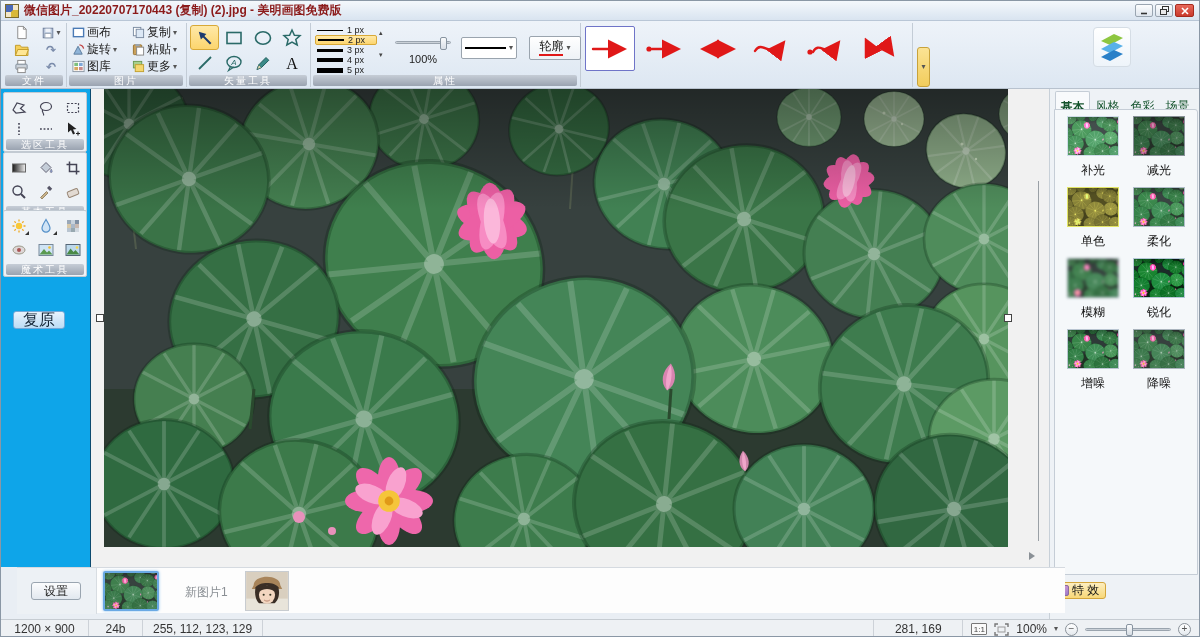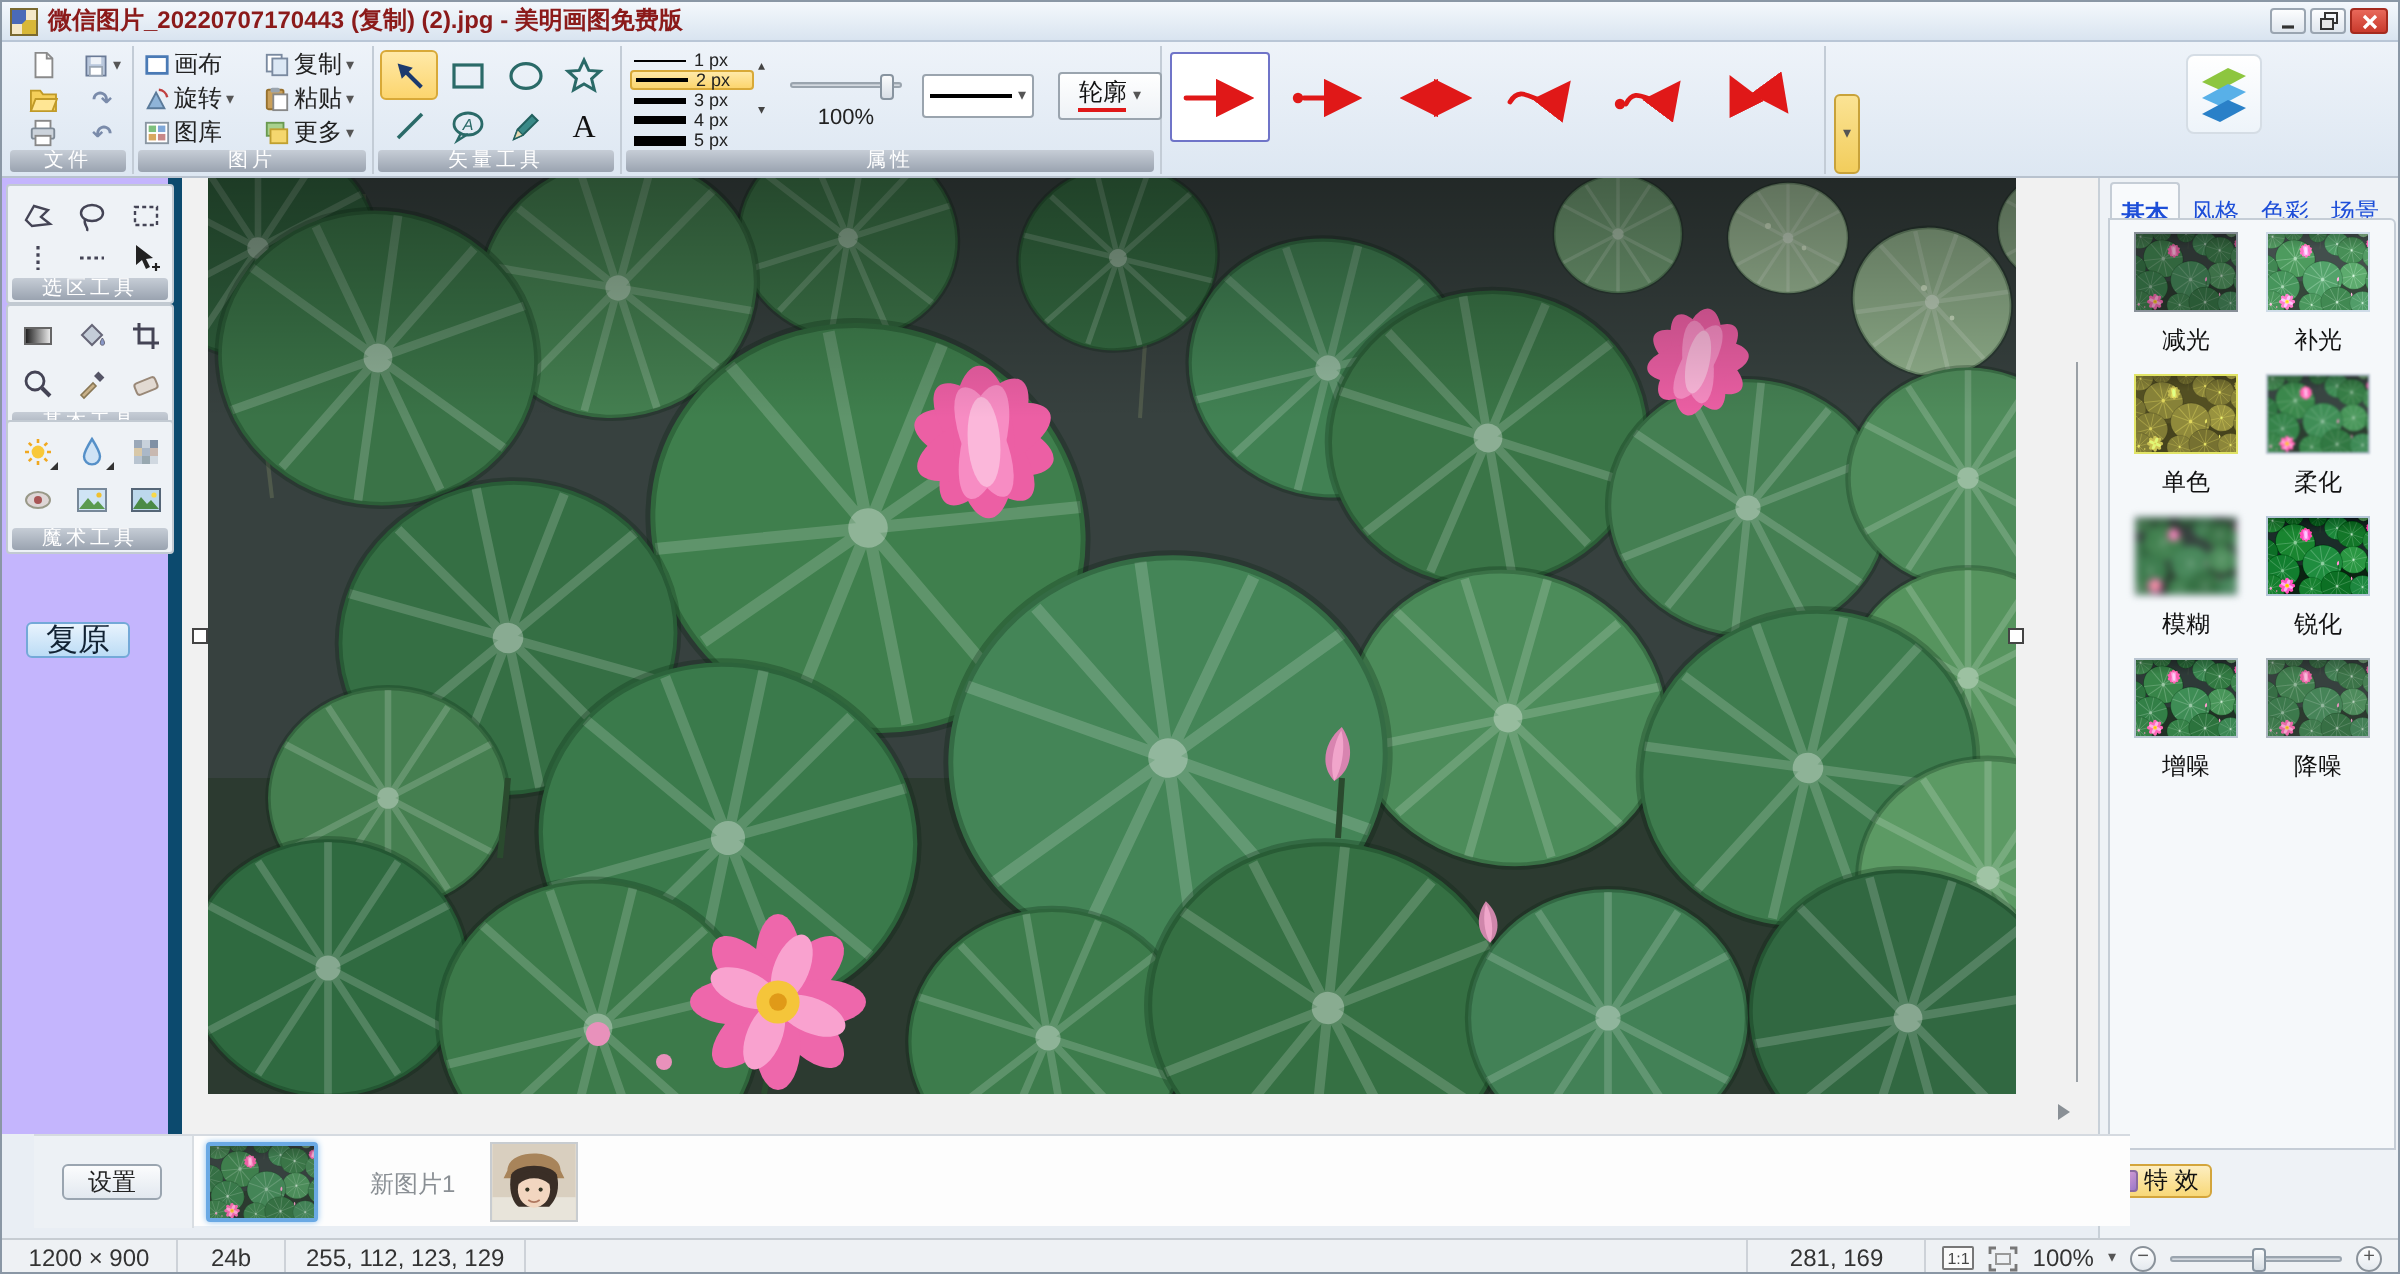--- a/index.html
+++ b/index.html
@@ -57,42 +57,42 @@
 
   .style-grid { display:flex; gap:4px; padding:3px 0 0 4px; }
   .astyle { width:50px; height:45px; display:flex; align-items:center; justify-content:center; border:1px solid transparent; border-radius:2px; }
   .astyle.sel { background:#fff; border-color:#6f74c8; }
   .ribbon-more { position:absolute; left:916px; top:26px; width:13px; height:40px;
     background:linear-gradient(#fbe394,#f2cd5c); border:1px solid #c8a23a; border-radius:3px;
     display:flex; align-items:center; justify-content:center; }
   .logo-box { position:absolute; right:68px; top:6px; width:38px; height:40px; background:linear-gradient(#ffffff,#eef4fa); border:1px solid #d5dde5; border-radius:4px; display:flex; align-items:center; justify-content:center; }
 
   
-  .sidebar { position:absolute; left:0; top:88px; width:90px; height:478px; background:#c4b5fd; border-right:7px solid #0c4a6e; }
+  .sidebar { position:absolute; left:0; top:88px; width:90px; height:478px; background:#0ea5e9; border-right:1px solid #0c4a6e; }
   .sgroup { position:absolute; left:2px; width:84px; background:#eef2f6; border:1px solid #c2cad2; border-radius:2px; }
   .sg-rows { padding:3px 2px 1px 4px; }
   .sg-row { display:flex; gap:6px; height:24px; align-items:center; }
   .sg-row.small { height:17px; }
   .sbtn { width:22px; height:20px; display:flex; align-items:center; justify-content:center; position:relative; border-radius:2px; }
   .corner { position:absolute; right:0; bottom:1px; width:0; height:0; border-left:4px solid transparent; border-bottom:4px solid #333; }
   .restore-btn { position:absolute; left:12px; top:222px; width:52px; height:18px;
     background:linear-gradient(#e8f3fd,#bcdcf5); border:1px solid #74a9d8; border-radius:3px;
     font-size:16px; color:#123; display:flex; align-items:center; justify-content:center; }
 
   
   .canvas { position:absolute; left:90px; top:88px; width:958px; height:478px; background:#f1f1f1; }
   .photo { position:absolute; left:13px; top:0; width:904px; height:458px; display:block; }
   .handle { position:absolute; width:8px; height:8px; background:#fff; border:1px solid #444; }
   .canvas-vscroll { position:absolute; left:947px; top:92px; width:1px; height:360px; background:#9aa0a6; }
   .scroll-arrow { position:absolute; left:938px; top:463px; width:0; height:0; border-top:4px solid transparent; border-bottom:4px solid transparent; border-left:6px solid #8a9096; }
 
   
   .rightpanel { position:absolute; left:1048px; top:88px; width:152px; height:530px; background:#eef2f6; border-left:1px solid #c8d0d8; }
   .rp-tabs { position:absolute; left:5px; top:2px; display:flex; }
-  .rp-tab { width:35px; height:31px; font-size:12px; color:#1d4ed8; display:flex; align-items:center; justify-content:center; }
+  .rp-tab { width:35px; height:31px; font-size:12px; color:#14532d; display:flex; align-items:center; justify-content:center; }
   .rp-tab.sel { background:#f8fafc; border:1px solid #c5cdd6; border-bottom:none; border-radius:2px 2px 0 0; font-weight:bold; }
   .effects-box { position:absolute; left:4px; top:20px; right:3px; bottom:44px; background:#f5f8fa; border:1px solid #c5cdd6; border-radius:0 3px 0 0; overflow:hidden; }
   .eff-grid { display:grid; grid-template-columns:66px 66px; padding:6px 0 0 5px; }
   .eff-item { display:flex; flex-direction:column; align-items:center; margin-bottom:8px; }
   .eff-thumb { width:52px; height:40px; border:1px solid #aab4be; display:block; }
   .eff-lab { font-size:12px; color:#111; margin-top:6px; }
   .eff-0 .eff-thumb { filter:brightness(1.22); }
   .eff-1 .eff-thumb { filter:brightness(0.8); }
   .eff-2 .eff-thumb { filter:sepia(1) saturate(2.2) hue-rotate(18deg) brightness(1.02); }
   .eff-3 .eff-thumb { filter:blur(0.4px) saturate(1.15) brightness(1.05); }
@@ -693,31 +693,31 @@
 
   <div class="rightpanel">
     <div class="rp-tabs">
       <div class="rp-tab sel">基本</div>
       <div class="rp-tab">风格</div>
       <div class="rp-tab">色彩</div>
       <div class="rp-tab">场景</div>
     </div>
     <div class="effects-box">
       <div class="eff-grid">
+        <div class="eff-item eff-0">
+          <svg class="eff-thumb" viewBox="160 40 590 418" preserveAspectRatio="xMidYMid slice">
+              <use href="#lotus-photo"></use>
+            </svg>
+          <span class="eff-lab">补光</span>
+        </div>
         <div class="eff-item eff-1">
           <svg class="eff-thumb" viewBox="160 40 590 418" preserveAspectRatio="xMidYMid slice">
               <use href="#lotus-photo"></use>
             </svg>
           <span class="eff-lab">减光</span>
-        </div>
-        <div class="eff-item eff-0">
-          <svg class="eff-thumb" viewBox="160 40 590 418" preserveAspectRatio="xMidYMid slice">
-              <use href="#lotus-photo"></use>
-            </svg>
-          <span class="eff-lab">补光</span>
         </div>
         <div class="eff-item eff-2">
           <svg class="eff-thumb" viewBox="160 40 590 418" preserveAspectRatio="xMidYMid slice">
               <use href="#lotus-photo"></use>
             </svg>
           <span class="eff-lab">单色</span>
         </div>
         <div class="eff-item eff-3">
           <svg class="eff-thumb" viewBox="160 40 590 418" preserveAspectRatio="xMidYMid slice">
               <use href="#lotus-photo"></use>

